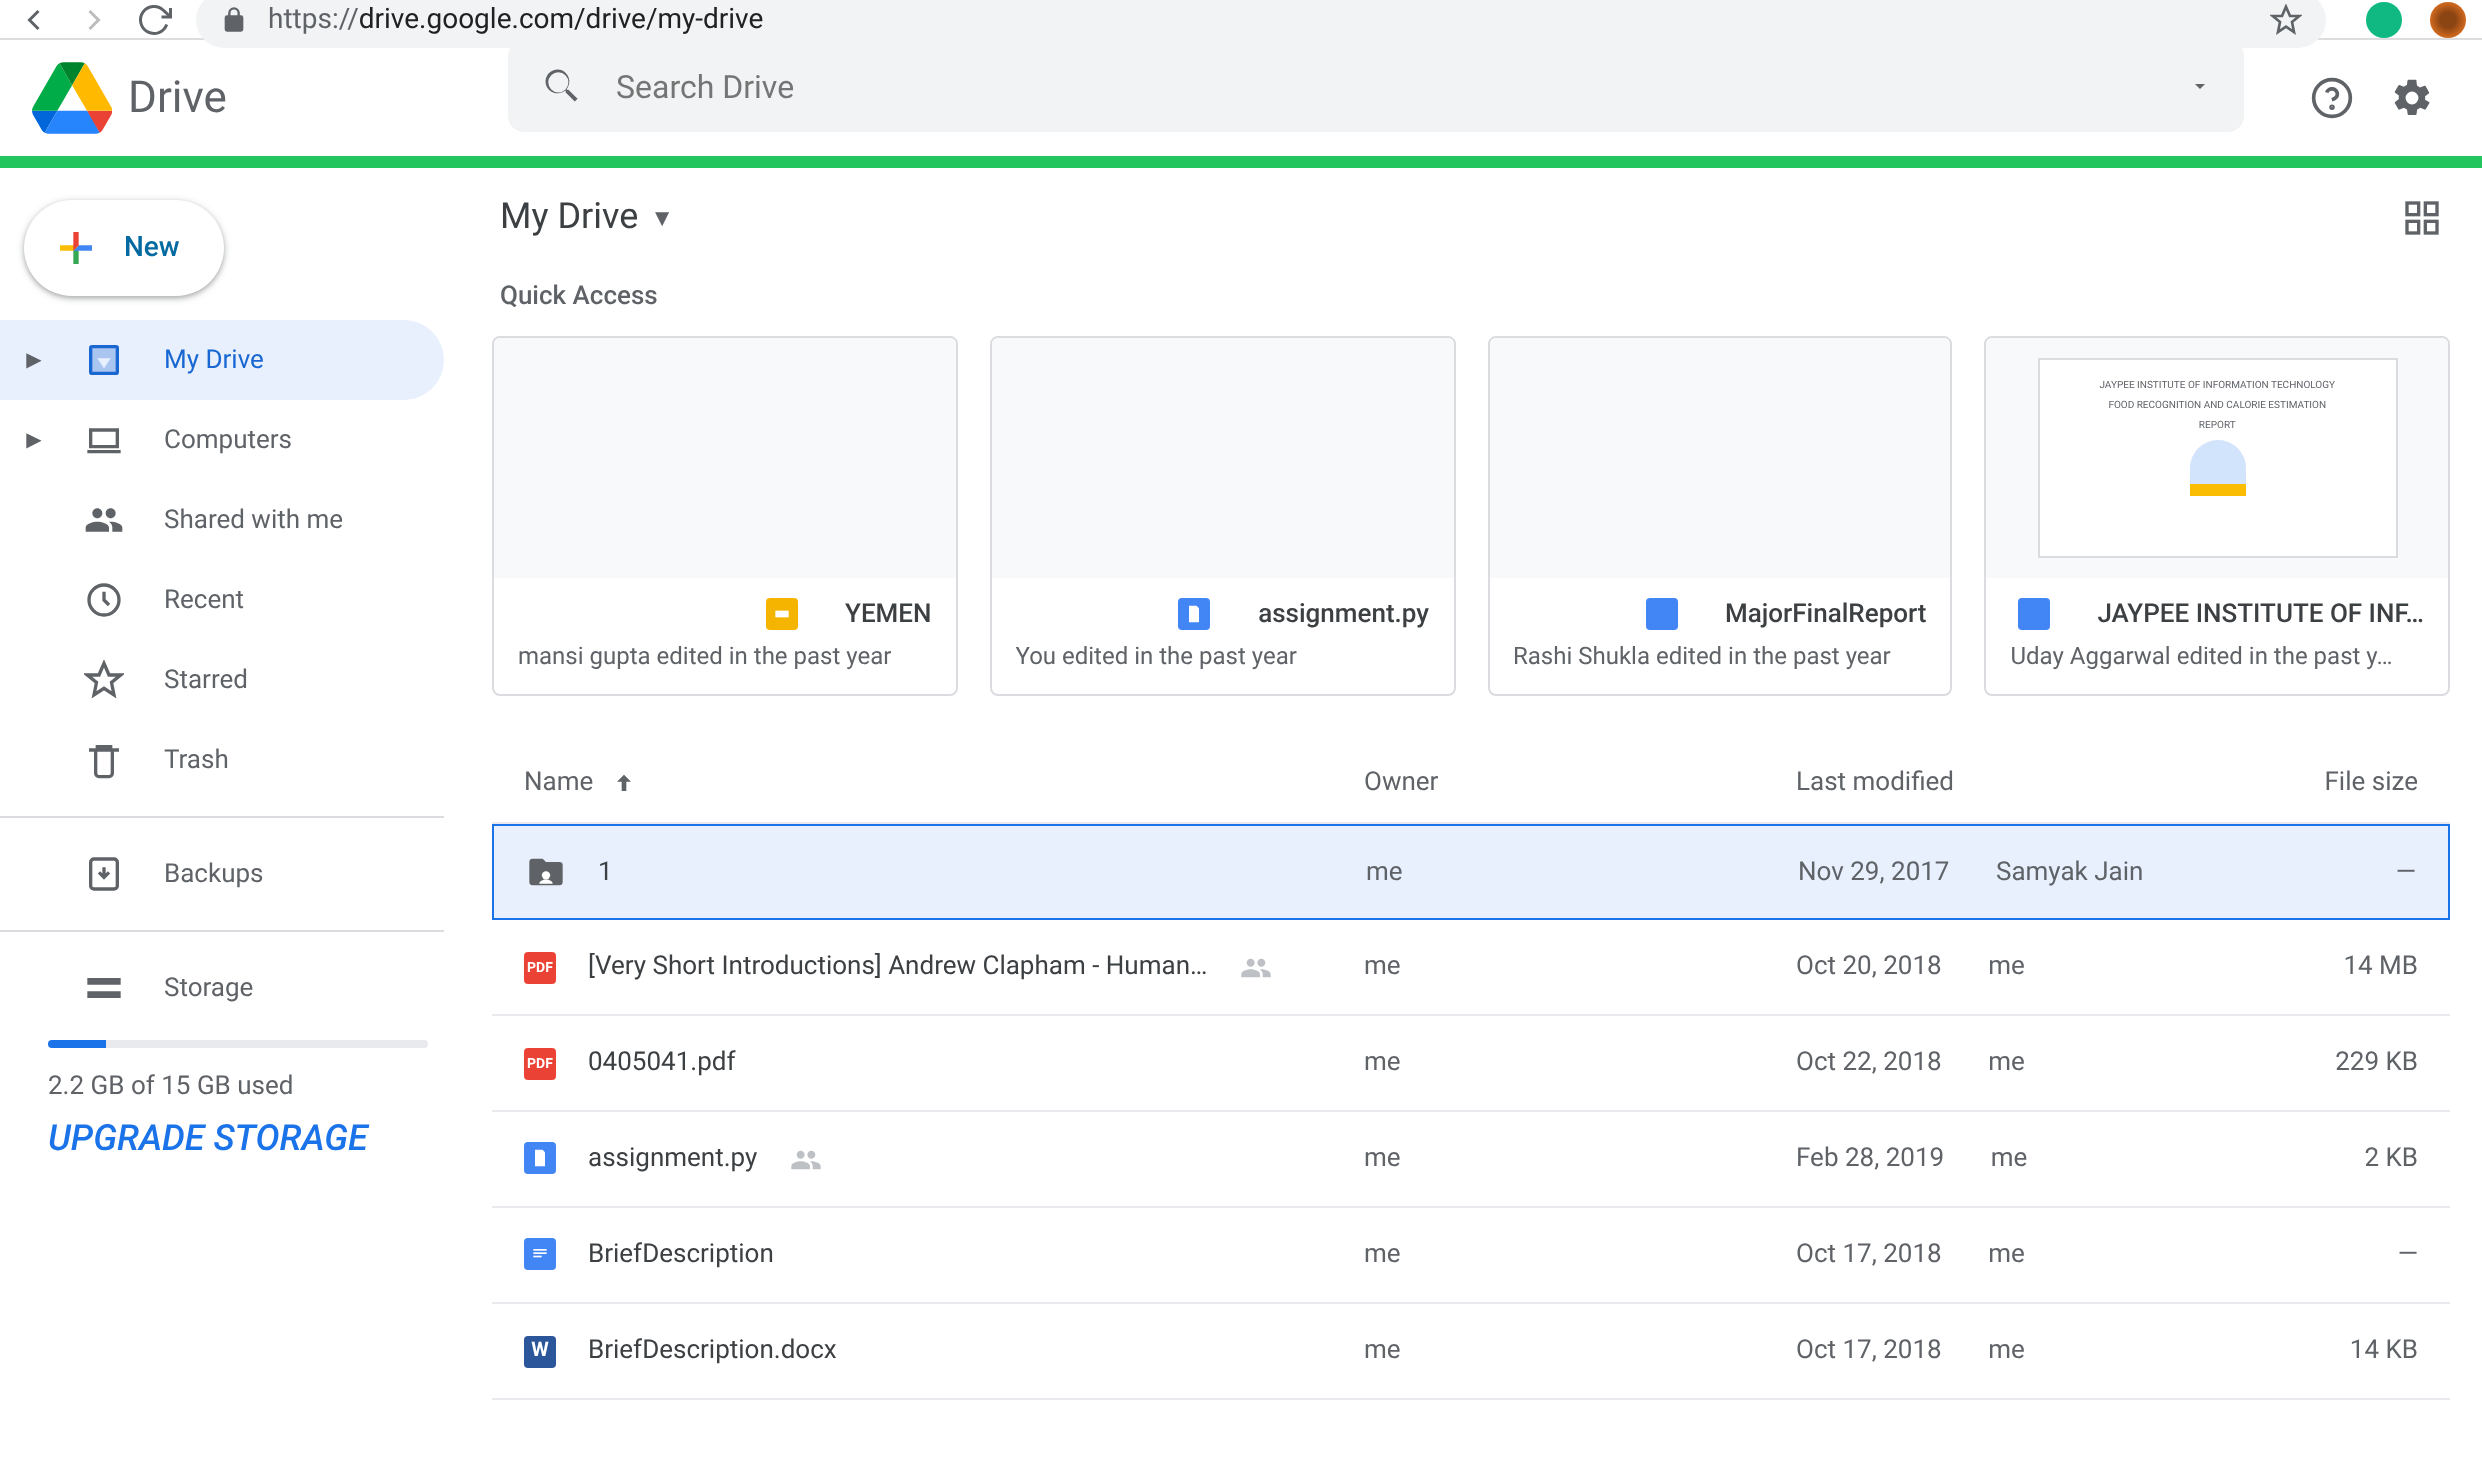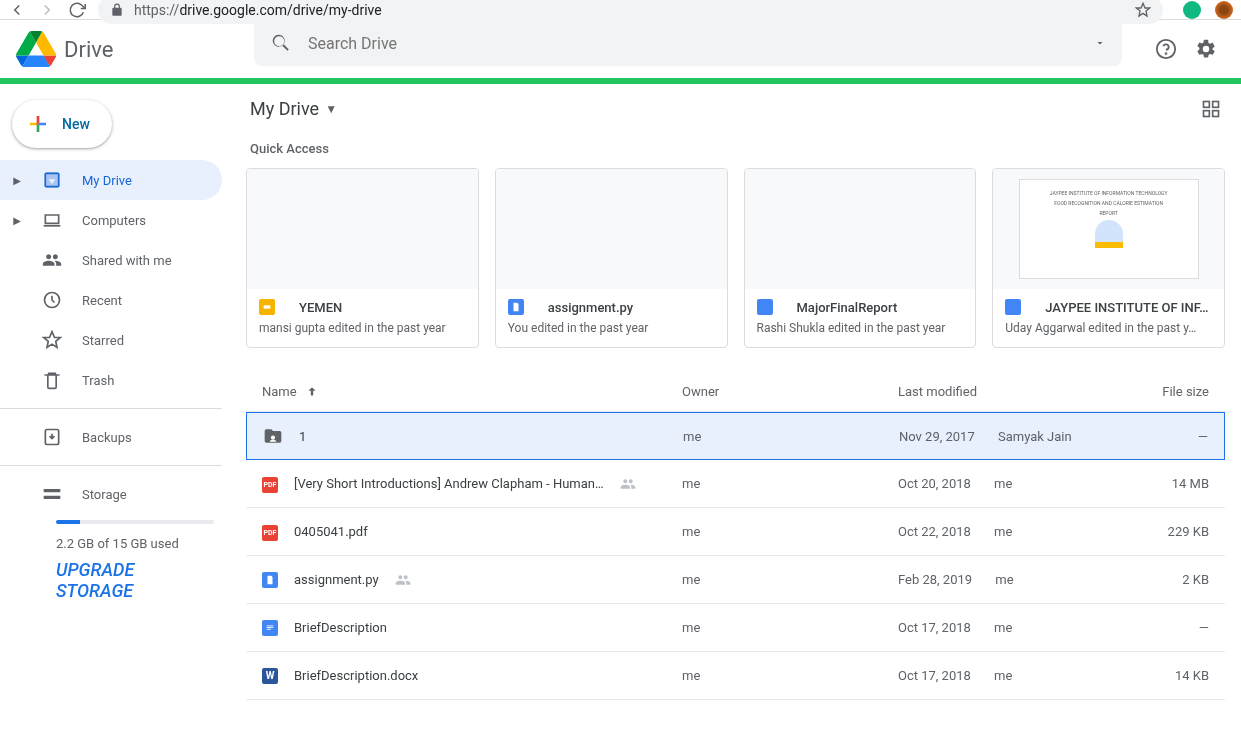--- a/index.html
+++ b/index.html
@@ -33,41 +33,41 @@
 .new-btn span.lbl { font-size: 14px; font-weight: 500; color: #0369a1; }
 
 .nav-item { display: flex; align-items: center; height: 40px; padding: 0 12px 0 12px; gap: 20px; color: #5f6368; border-radius: 0 20px 20px 0; cursor: pointer; font-size: 13px; margin-right: 16px; }
 .nav-item .arrow { width: 10px; display: flex; justify-content: center; color: #5f6368; font-size: 10px; }
 .nav-item .icon { width: 20px; display: flex; justify-content: center; }
 .nav-item.active { background: #e8f0fe; color: #1967d2; }
 .nav-item.active .icon { color: #1967d2; }
 .nav-item.active .arrow { color: #5f6368; }
 .nav-divider { border-top: 1px solid #dadce0; margin: 8px 0; margin-right: 16px; }
 
-.storage-block { padding: 0 24px; font-size: 13px; color: #5f6368; margin-left: 32px; }
+.storage-block { padding: 0 24px; font-size: 13px; color: #5f6368; }
 .storage-bar { height: 4px; background: #e8eaed; border-radius: 2px; margin-top: 6px; overflow: hidden; }
 .storage-bar .fill { height: 100%; background: #1a73e8; width: 15%; }
 .storage-used { margin-top: 12px; }
 .upgrade { margin-top: 8px; color: #1a73e8; font-size: 18px; font-weight: 500; cursor: pointer; font-style: italic; }
 
 
 .content { flex: 1; padding: 14px 16px 0 8px; }
 .breadcrumb-row { display: flex; align-items: center; justify-content: space-between; padding: 0 4px; }
 .breadcrumb { display: flex; align-items: center; gap: 6px; font-size: 18px; color: #3c4043; cursor: pointer; }
 .breadcrumb .arrow-down { color: #5f6368; font-size: 12px; }
 .view-toggle { color: #5f6368; }
 
 .section-title { font-size: 13px; font-weight: 500; color: #5f6368; margin: 22px 4px 12px; }
 
 .quick-row { display: flex; gap: 16px; }
 .qcard { flex: 1; border: 1px solid #dadce0; border-radius: 4px; overflow: hidden; cursor: pointer; background: #fff; }
 .qcard .thumb { height: 120px; background: #f8f9fa; display: flex; align-items: center; justify-content: center; }
 .checker { background-image: linear-gradient(45deg,#e8eaed 25%,transparent 25%),linear-gradient(-45deg,#e8eaed 25%,transparent 25%),linear-gradient(45deg,transparent 75%,#e8eaed 75%),linear-gradient(-45deg,transparent 75%,#e8eaed 75%); background-size: 16px 16px; background-position: 0 0,0 8px,8px -8px,-8px 0; }
 .qcard .info { padding: 10px 12px 12px; }
-.qcard .title-row { display: flex; align-items: center; gap: 24px; font-size: 13px; color: #3c4043; font-weight: 500; white-space: nowrap; overflow: hidden; text-overflow: ellipsis; }
+.qcard .title-row { display: flex; align-items: center; gap: 24px; font-size: 13px; color: #3c4043; font-weight: 500; white-space: nowrap; overflow: hidden; text-overflow: ellipsis; justify-content: flex-end; }
 .qcard .sub { margin-top: 6px; font-size: 12px; color: #5f6368; white-space: nowrap; overflow: hidden; text-overflow: ellipsis; }
 .doc-icon { width: 16px; height: 16px; border-radius: 2px; display: inline-flex; align-items: center; justify-content: center; flex-shrink: 0; }
 .doc-icon svg { width: 10px; height: 10px; }
 .icon-slides { background: #f4b400; }
 .icon-docs { background: #4285f4; }
 .icon-gdoc { background: #4285f4; }
 .icon-pdf { background: #ea4335; color: #fff; font-size: 7px; font-weight: 700; }
 .icon-word { background: #2b579a; color: #fff; font-size: 10px; font-weight: 700; }
 
 

